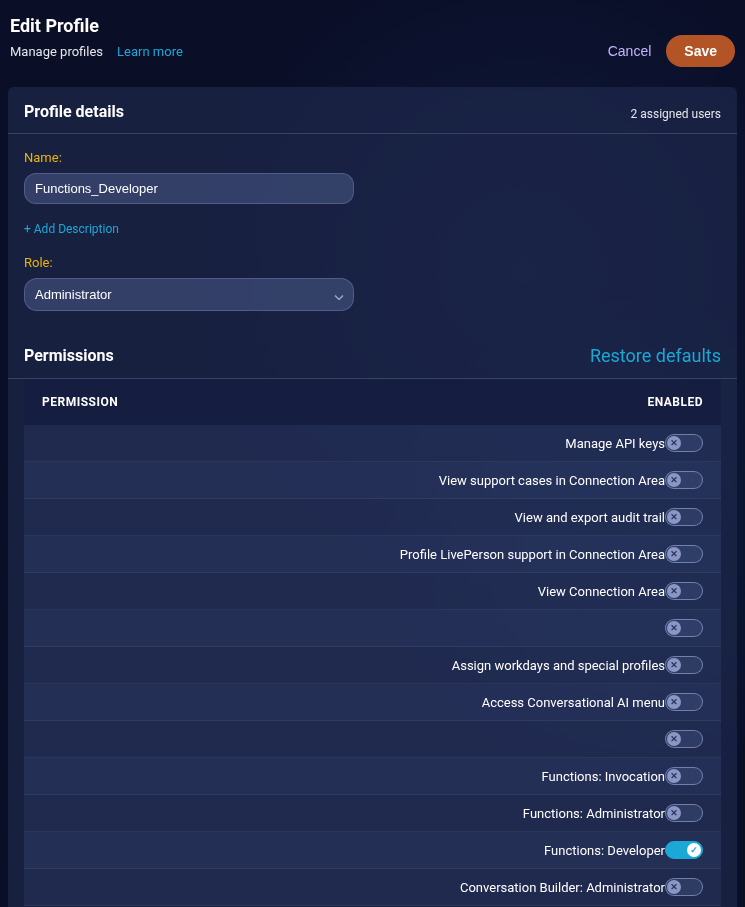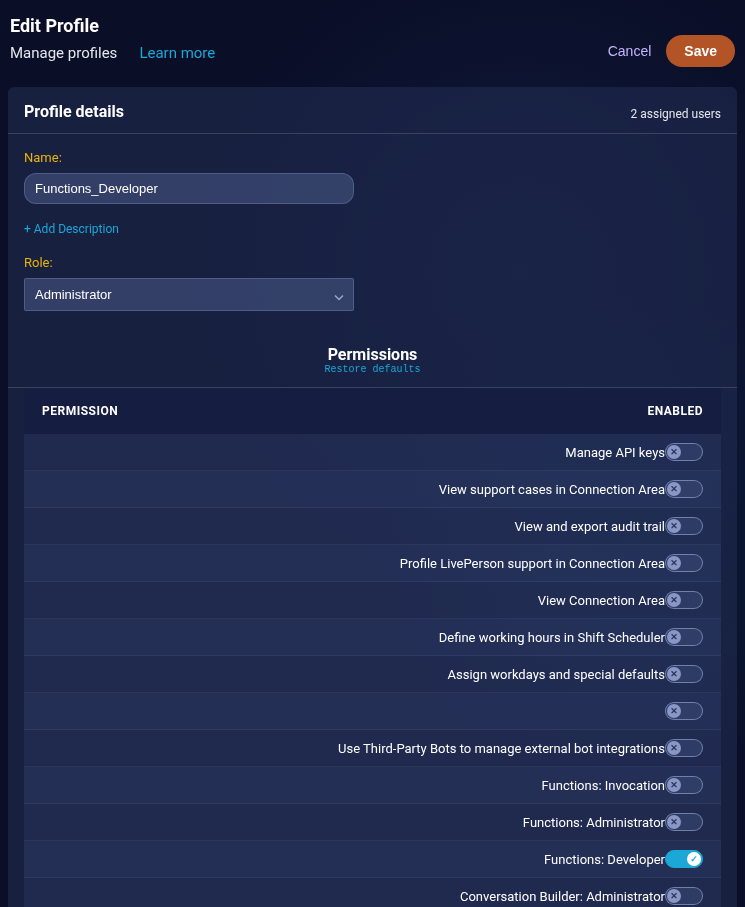--- a/index.html
+++ b/index.html
@@ -27,23 +27,23 @@
       display: flex;
       flex-direction: column;
     }
     .page-title {
       font-size: 18px;
       font-weight: 700;
       margin-bottom: 8px;
     }
     .subtitle-row {
       display: flex;
-      gap: 22px;
-      align-items: center;
-      font-size: 15px;
+      gap: 14px;
+      align-items: center;
+      font-size: 13px;
     }
     .manage-profiles {
       color: #e5e7eb;
     }
     .learn-more {
       color: #1ba8d6;
       cursor: pointer;
     }
     .header-right {
       display: flex;
@@ -82,24 +82,23 @@
     }
     .section-title {
       font-size: 16px;
       font-weight: 700;
     }
     .assigned-users {
       font-size: 12px;
       color: #e5e7eb;
     }
     .restore-defaults {
-      font-size: 10px;
+      font-size: 18px;
       color: #1ba8d6;
       cursor: pointer;
-      font-family: Liberation Mono, monospace;
     }
     .divider {
       height: 1px;
       background: rgba(255,255,255,0.15);
       margin: 0;
     }
     .form-section {
       padding: 16px;
     }
     .field-label {
@@ -131,38 +130,37 @@
       position: relative;
       width: 330px;
     }
     .role-select {
       width: 100%;
       background: rgba(70, 85, 130, 0.6);
       border: 1px solid rgba(120, 140, 190, 0.4);
       color: #ffffff;
       padding: 8px 10px;
       font-size: 13px;
-      border-radius: 2px;
+      border-radius: 13px;
       appearance: none;
       cursor: pointer;
     }
     .select-chevron {
       position: absolute;
       right: 10px;
       top: 50%;
       transform: translateY(-50%);
       pointer-events: none;
       color: #9da5c8;
     }
     .permissions-header {
       display: flex;
       justify-content: space-between;
       align-items: center;
       padding: 18px 16px 12px 16px;
-      flex-direction: column;
     }
     .permissions-table {
       margin: 0 16px 16px 16px;
     }
     .table-header {
       background: #151d40;
       display: flex;
       justify-content: space-between;
       padding: 16px 18px;
       font-size: 12px;
@@ -300,38 +298,37 @@
             <div class="toggle-knob">✕</div>
           </div>
         </div>
         <div class="perm-row">
           <span>View Connection Area</span>
           <div class="toggle off">
             <div class="toggle-knob">✕</div>
           </div>
         </div>
         <div class="perm-row">
-          <span>Define working hours in Shift Scheduler</span>
-          <div class="toggle off">
-            <div class="toggle-knob">✕</div>
-          </div>
-        </div>
-        <div class="perm-row">
-          <span>Assign workdays and special defaults</span>
-          <div class="toggle off">
-            <div class="toggle-knob">✕</div>
-          </div>
-        </div>
-        <div class="perm-row">
-          <div class="toggle off">
-            <div class="toggle-knob">✕</div>
-          </div>
-        </div>
-        <div class="perm-row">
-          <span>Use Third-Party Bots to manage external bot integrations</span>
+          <div class="toggle off">
+            <div class="toggle-knob">✕</div>
+          </div>
+        </div>
+        <div class="perm-row">
+          <span>Assign workdays and special profiles</span>
+          <div class="toggle off">
+            <div class="toggle-knob">✕</div>
+          </div>
+        </div>
+        <div class="perm-row">
+          <span>Access Conversational AI menu</span>
+          <div class="toggle off">
+            <div class="toggle-knob">✕</div>
+          </div>
+        </div>
+        <div class="perm-row">
           <div class="toggle off">
             <div class="toggle-knob">✕</div>
           </div>
         </div>
         <div class="perm-row">
           <span>Functions: Invocation</span>
           <div class="toggle off">
             <div class="toggle-knob">✕</div>
           </div>
         </div>

